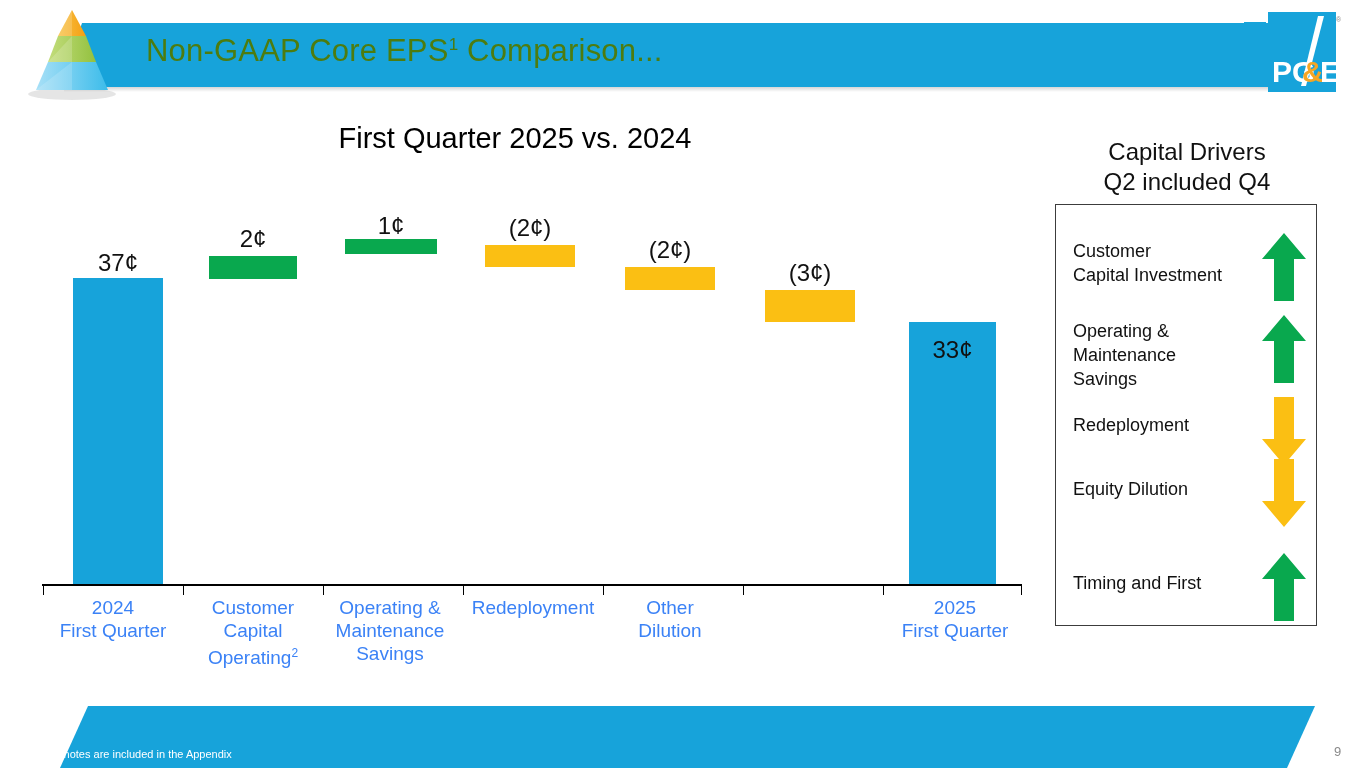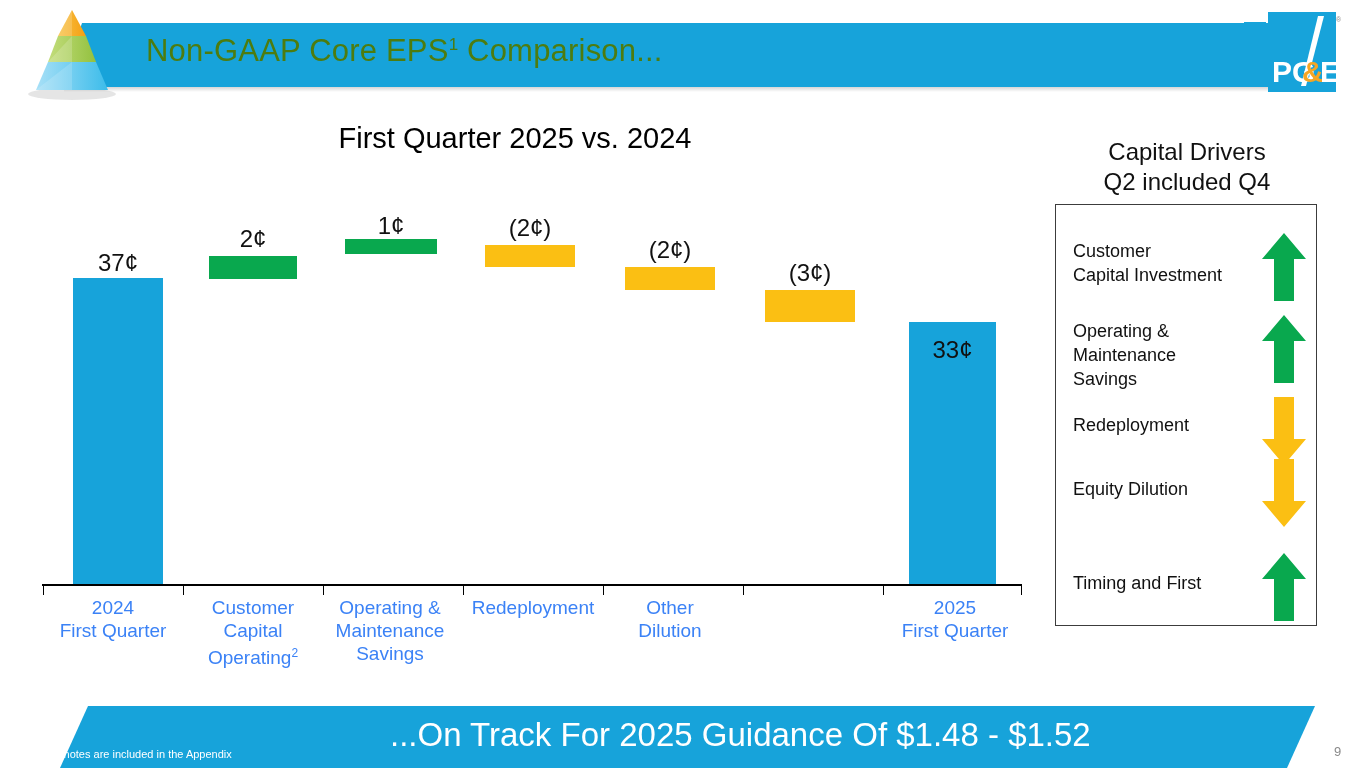--- a/index.html
+++ b/index.html
@@ -267,17 +267,16 @@
       <div class="ed-text" style="top:20px;">
         <div>Timing and First</div>
       </div>
       <svg class="ed-arrow" viewBox="0 0 46 72" style="top:0px; height:72px;">
         <polygon points="23,2 45,28 33,28 33,70 13,70 13,28 1,28" fill="#09a84e"></polygon>
       </svg>
     </div>
   </div>
 
   <div class="footer-band"></div>
-  <div class="footer-text">...On Track For 2025 Guidance Of $1.48 - $1.52</div>
   <div class="endnote">Endnotes are included in the Appendix</div>
   <div class="page-num">9</div>
 
 </div>
 
 </body></html>

